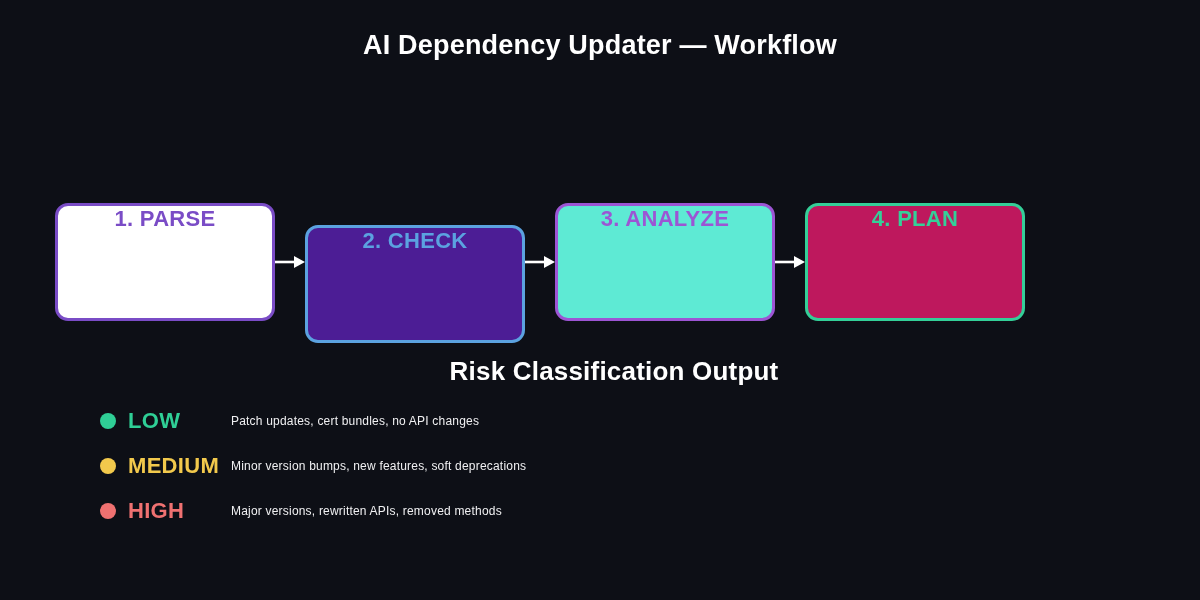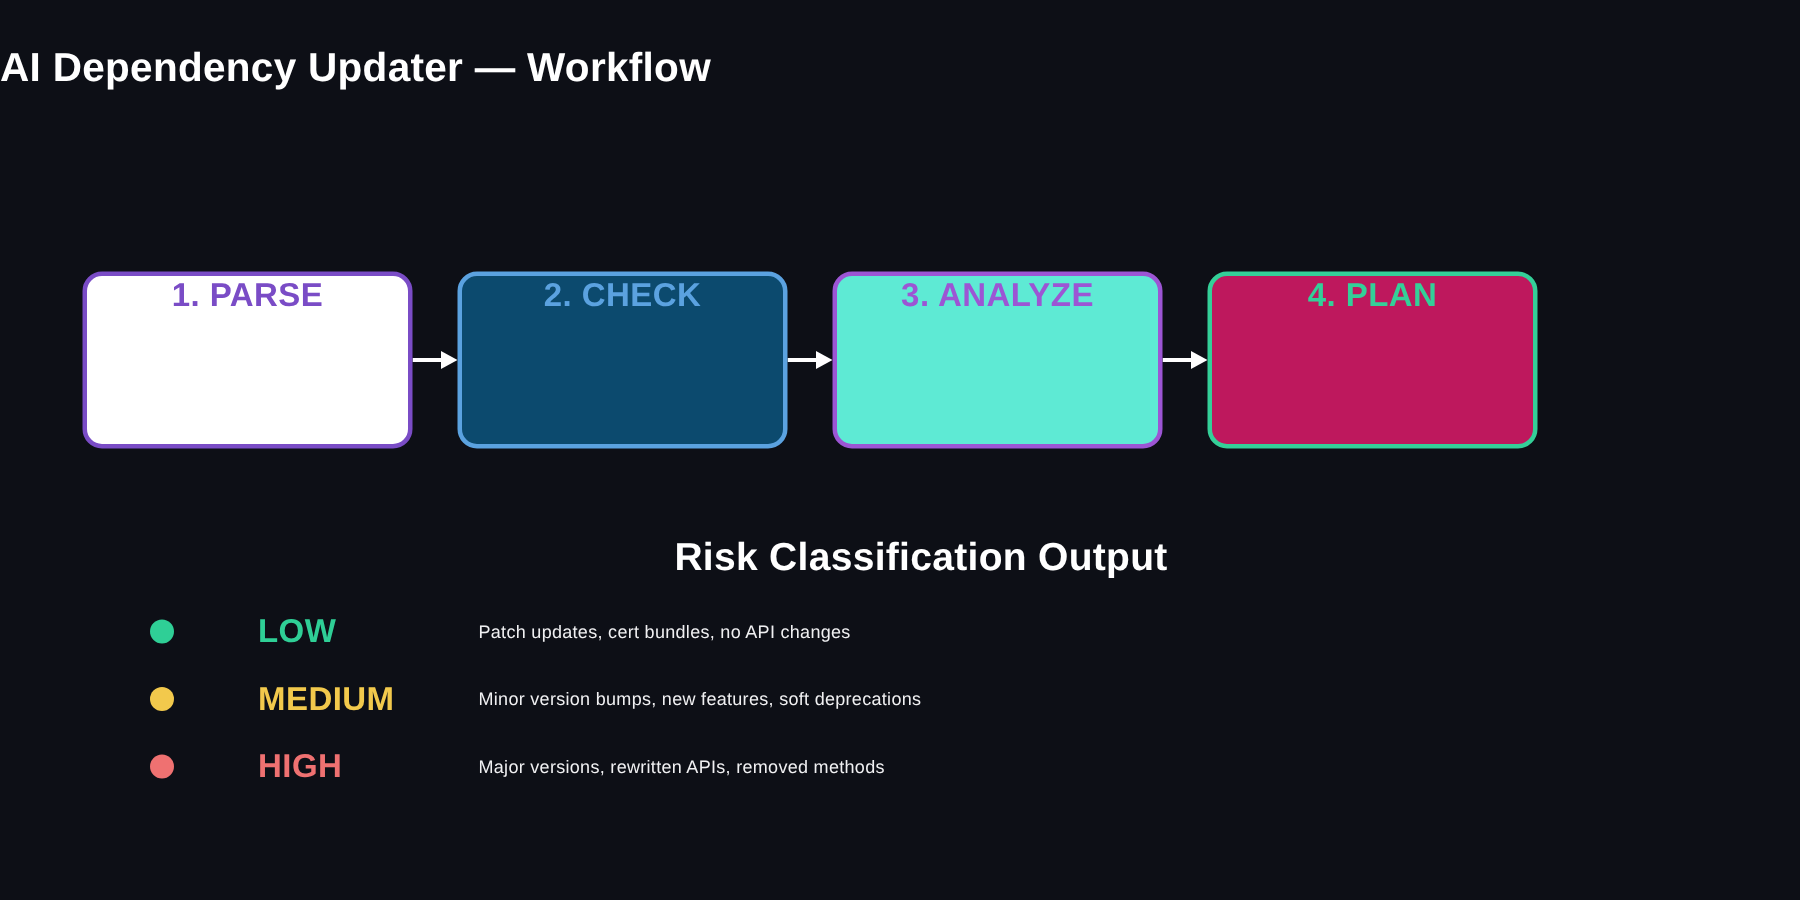--- a/index.html
+++ b/index.html
@@ -11,21 +11,21 @@
   .canvas {
     position: relative;
     width: 1200px;
     height: 600px;
   }
   .page-title {
     position: absolute;
     top: 30px;
     left: 0;
     width: 100%;
-    text-align: left;
+    text-align: center;
     font-size: 27px;
     font-weight: bold;
     letter-spacing: 0.2px;
   }
   .flow {
     position: absolute;
     left: 55px;
     top: 181px;
     display: flex;
     align-items: center;
@@ -61,21 +61,20 @@
   }
   .legend {
     position: absolute;
     left: 100px;
     top: 398px;
   }
   .legend-row {
     display: flex;
     align-items: center;
     height: 45px;
-    gap: 44px;
   }
   .risk-dot {
     width: 16px;
     height: 16px;
     border-radius: 50%;
     margin-right: 12px;
     flex: 0 0 16px;
   }
   .risk-level {
     width: 103px;
@@ -100,21 +99,21 @@
 
     <div class="step-box" style="border-color: rgb(122, 76, 198); background-color: rgb(255, 255, 255);">
       <span class="step-label" style="color: rgb(122, 76, 198);">1. PARSE</span>
     </div>
 
     <svg class="flow-arrow" viewBox="0 0 30 18">
       <line x1="0" y1="9" x2="20" y2="9" stroke="#ffffff" stroke-width="2.6"></line>
       <polygon points="19,3 30,9 19,15" fill="#ffffff"></polygon>
     </svg>
 
-    <div class="step-box" style="border-color: rgb(91, 162, 224); background-color: #0c4a6e;">
+    <div class="step-box" style="border-color: rgb(91, 162, 224); background-color: #4c1d95; margin-top: 44px;">
       <span class="step-label" style="color: rgb(91, 162, 224);">2. CHECK</span>
     </div>
 
     <svg class="flow-arrow" viewBox="0 0 30 18">
       <line x1="0" y1="9" x2="20" y2="9" stroke="#ffffff" stroke-width="2.6"></line>
       <polygon points="19,3 30,9 19,15" fill="#ffffff"></polygon>
     </svg>
 
     <div class="step-box" style="border-color: rgb(156, 85, 212); background-color: #5eead4;">
       <span class="step-label" style="color: rgb(156, 85, 212);">3. ANALYZE</span>

